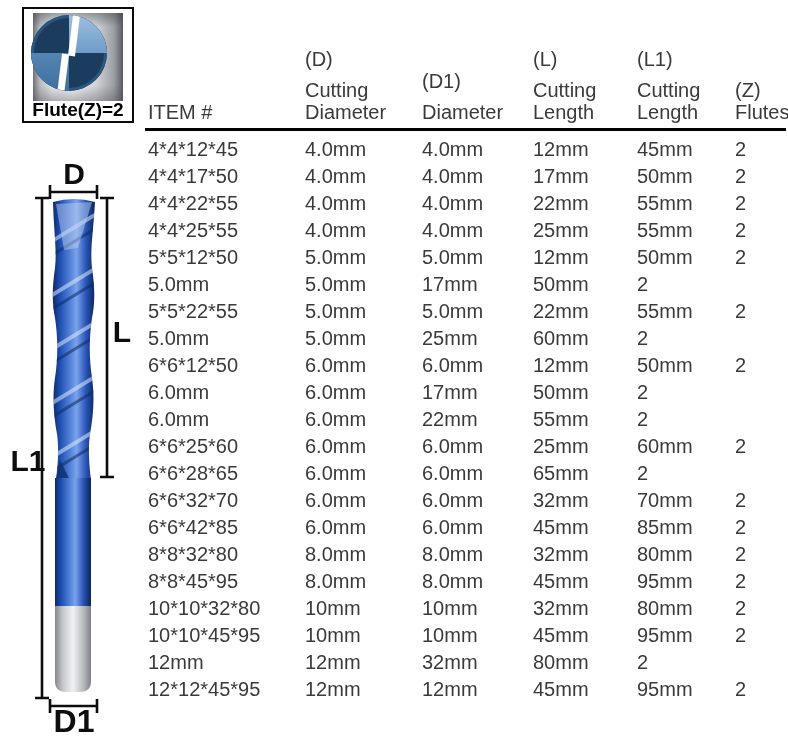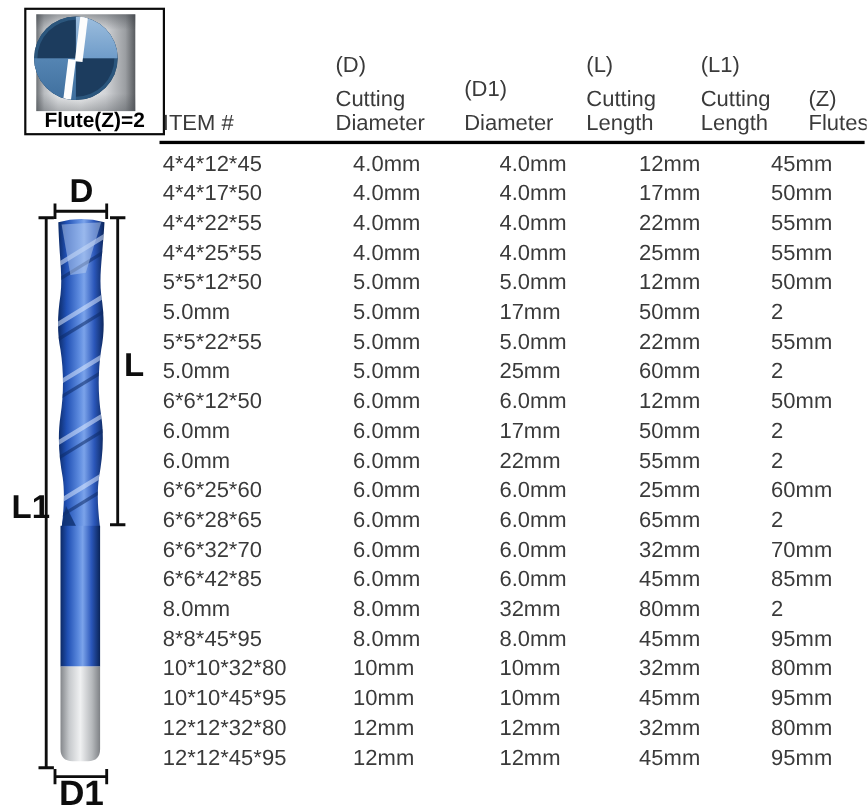--- a/index.html
+++ b/index.html
@@ -3,21 +3,21 @@
 <meta charset="utf-8">
 <style>
   html,body{margin:0;padding:0;background:#ffffff;}
   .canvas{
     position:relative;width:788px;height:738px;background:#ffffff;overflow:hidden;
     font-family:"Liberation Sans", sans-serif;
   }
 
   
   .badge-box{
-    position:absolute;left:22px;top:7px;width:128px;height:116px;
+    position:absolute;left:22px;top:7px;width:112px;height:116px;
     border:2px solid #0a0a0a;background:#fff;box-sizing:border-box;
   }
   .badge-metal{
     position:absolute;left:9px;top:4px;width:90px;height:88px;
     background:linear-gradient(90deg,#6e7276 0%,#b9bcc0 8%,#e8eaec 22%,#f5f6f7 45%,#d2d4d7 70%,#9b9ea2 90%,#585b5f 100%);
   }
   .badge-metal::after{
     content:"";position:absolute;inset:0;
     background:linear-gradient(180deg,rgba(55,60,66,.45) 0%,rgba(255,255,255,0) 16%,rgba(255,255,255,0) 82%,rgba(70,75,80,.38) 100%);
   }
@@ -47,21 +47,21 @@
   
   .spec-table{position:absolute;left:145px;top:0;width:641px;color:#3a3a3a;}
   .thead{
     display:grid;grid-template-columns:157px 117px 111px 104px 98px 54px;
     align-items:end;height:131px;border-bottom:3px solid #000;
     padding:0 0 5px 3px;box-sizing:border-box;
   }
   .th{font-size:20px;line-height:22px;}
   .th .code{margin-bottom:9px;}
   .tbody{padding:5px 0 0 3px;}
-  .tr{display:grid;grid-template-columns:157px 117px 111px 104px 98px 54px;height:27px;line-height:27px;gap:16px;}
+  .tr{display:grid;grid-template-columns:157px 117px 111px 104px 98px 54px;height:27px;line-height:27px;}
   .td{font-size:20px;white-space:nowrap;}
 </style>
 </head>
 <body>
 
 <div class="canvas">
 
   <div class="badge-box">
     <div class="badge-metal"></div>
     <div class="badge-circle">
@@ -274,20 +274,21 @@
         </div>
         <div class="tr">
           <div class="td">6*6*42*85</div>
           <div class="td">6.0mm</div>
           <div class="td">6.0mm</div>
           <div class="td">45mm</div>
           <div class="td">85mm</div>
           <div class="td">2</div>
         </div>
         <div class="tr">
+          <div class="td">8*8*32*80</div>
           <div class="td">8.0mm</div>
           <div class="td">8.0mm</div>
           <div class="td">32mm</div>
           <div class="td">80mm</div>
           <div class="td">2</div>
         </div>
         <div class="tr">
           <div class="td">8*8*45*95</div>
           <div class="td">8.0mm</div>
           <div class="td">8.0mm</div>
@@ -305,21 +306,20 @@
         </div>
         <div class="tr">
           <div class="td">10*10*45*95</div>
           <div class="td">10mm</div>
           <div class="td">10mm</div>
           <div class="td">45mm</div>
           <div class="td">95mm</div>
           <div class="td">2</div>
         </div>
         <div class="tr">
-          <div class="td">12*12*32*80</div>
           <div class="td">12mm</div>
           <div class="td">12mm</div>
           <div class="td">32mm</div>
           <div class="td">80mm</div>
           <div class="td">2</div>
         </div>
         <div class="tr">
           <div class="td">12*12*45*95</div>
           <div class="td">12mm</div>
           <div class="td">12mm</div>

